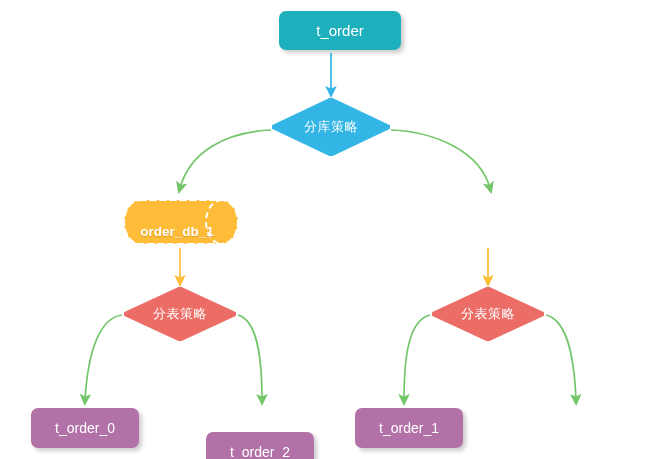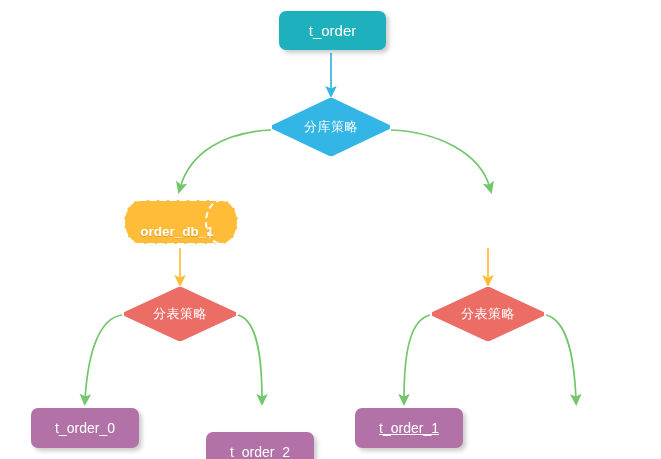--- a/index.html
+++ b/index.html
@@ -34,21 +34,21 @@
     color: #ffffff;
     text-align: center;
     white-space: nowrap;
     user-select: none;
   }
 
   
   .n-root {
     left: 279px;
     top: 11px;
-    width: 107px;
+    width: 122px;
     height: 39px;
     background: #1fb0bd;
     border-radius: 7px;
     font-size: 15px;
     box-shadow: 3px 3px 4px rgba(0,0,0,0.20);
   }
 
   
   .diamond {
     width: 118px;
@@ -112,21 +112,21 @@
   .n-leaf {
     width: 108px;
     height: 40px;
     background: #b272a8;
     border-radius: 7px;
     font-size: 14px;
     box-shadow: 3px 3px 4px rgba(0,0,0,0.20);
   }
   .n-leaf-0 { left: 31px;  top: 408px; }
   .n-leaf-2 { left: 206px; top: 432px; align-items: center; }
-  .n-leaf-1 { left: 355px; top: 408px; text-decoration: underline; }
+  .n-leaf-1 { left: 355px; top: 408px; }
   .n-leaf-3 { left: 523px; top: 408px; }
 </style>
 </head>
 <body>
 
 <div id="diagram">
 
   <svg id="edges" viewBox="0 0 661 459" width="661" height="459">
     <defs>
       <marker id="ah-cyan" markerWidth="9" markerHeight="9" refX="4.2" refY="4.2" orient="auto" markerUnits="strokeWidth">

